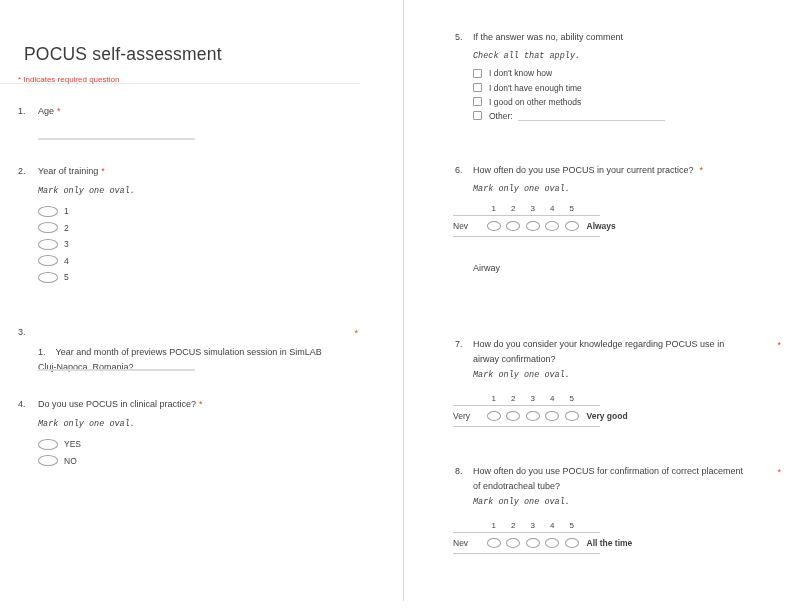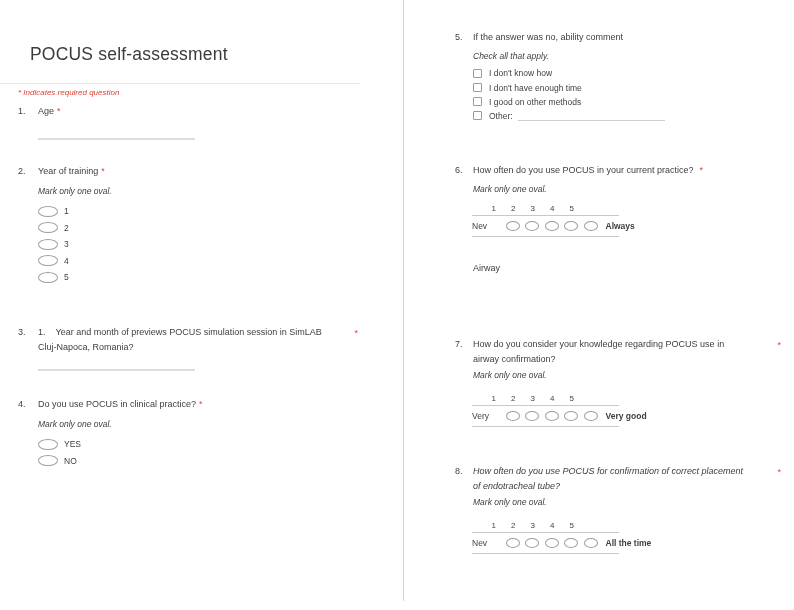--- a/index.html
+++ b/index.html
@@ -29,49 +29,49 @@
   .req-divider{height:1px;background:var(--hairline);}
   .req-note{font-size:8px;color:var(--red);z-index:2;}
   .vdivider{width:1px;background:#d4d4d4;}
   .q{display:flex;font-size:9px;line-height:14.5px;color:var(--text);}
   .q .n{flex:none;width:20px;}
   .q.right .n{width:18px;}
   .q .t{white-space:pre-wrap;}
   .star{color:var(--red);margin-left:3px;}
   .star.wide{margin-left:6px;}
   .star-abs{position:absolute;right:0;top:1px;color:var(--red);font-size:9px;}
-  .hint{font-style:italic;font-size:8.5px;color:#3e3e3e;}
+  .hint{font-style:italic;font-size:8.5px;color:#3e3e3e;font-family:Liberation Mono, monospace;}
   .ans{width:157px;height:2px;background:var(--ansline);}
   .opt-row{display:flex;align-items:center;height:16.5px;font-size:8.5px;}
   .opt-oval{flex:none;width:20px;height:11px;border:1px solid var(--ovalborder);border-radius:50%;background:#fff;margin-right:6px;}
   .chk-row{display:flex;align-items:center;height:14.4px;font-size:8.5px;}
   .chk-box{flex:none;width:9px;height:9px;border:1px solid #9b9b9b;border-radius:1px;background:#fff;margin-right:7px;}
   .other-row{display:flex;align-items:flex-end;font-size:8.5px;}
   .other-row .chk-box{margin-bottom:1px;}
   .other-line{width:147px;height:10px;border-bottom:1px solid #cfcfcf;margin-left:5px;}
   .scale{font-size:8.5px;color:var(--text);}
   .s-hdr{display:flex;padding-left:31px;height:15px;align-items:flex-end;padding-bottom:2px;}
   .s-hdr span{flex:none;width:19.5px;text-align:center;font-size:8px;}
-  .s-row{display:flex;align-items:center;height:22px;width:147px;border-top:1px solid var(--scaleline);border-bottom:1px solid var(--scaleline);margin-left:19px;}
+  .s-row{display:flex;align-items:center;height:22px;width:147px;border-top:1px solid var(--scaleline);border-bottom:1px solid var(--scaleline);}
   .s-left{flex:none;width:31px;overflow:hidden;white-space:nowrap;}
   .s-cell{flex:none;width:19.5px;display:flex;justify-content:center;}
   .s-oval{width:14px;height:10px;border:1px solid var(--ovalborder);border-radius:50%;background:#fff;}
   .s-right{flex:none;width:18px;white-space:nowrap;padding-left:5px;overflow:visible;font-weight:bold;}
   .section-title{font-size:9px;}
   .section-desc{font-size:8.5px;line-height:14.5px;width:272px;}
 </style>
 </head>
 <body>
 
 <div class="page">
 
-  <div class="abs title" style="left:30px;top:44px;">POCUS self-assessment</div>
+  <div class="abs title" style="left:24px;top:44px;">POCUS self-assessment</div>
 
   <div class="abs req-divider" style="left:0;top:83px;width:360px;"></div>
-  <div class="abs req-note" style="left:18px;top:88px;font-style:italic;">* Indicates required question</div>
+  <div class="abs req-note" style="left:18px;top:75px;">* Indicates required question</div>
 
   <div class="abs q" style="left:18px;top:104px;width:340px;">
     <span class="n">1.</span>
     <span class="t">Age</span>
     <span class="star">*</span>
   </div>
   <div class="abs ans" style="left:38px;top:138px;"></div>
 
   <div class="abs q" style="left:18px;top:164px;width:340px;">
     <span class="n">2.</span>
@@ -97,21 +97,21 @@
       <span>4</span>
     </div>
     <div class="opt-row">
       <span class="opt-oval"></span>
       <span>5</span>
     </div>
   </div>
 
   <div class="abs q" style="left:18px;top:325px;width:340px;">
     <span class="n">3.</span>
-    <span class="t" style="width:300px;">1.&nbsp;&nbsp;&nbsp;&nbsp;Year and month of previews POCUS simulation session in SimLAB Cluj-Napoca, Romania?</span>
+    <span class="t" style="width:300px;margin-top:20px;">1.&nbsp;&nbsp;&nbsp;&nbsp;Year and month of previews POCUS simulation session in SimLAB Cluj-Napoca, Romania?</span>
     <span class="star-abs">*</span>
   </div>
   <div class="abs ans" style="left:38px;top:369px;"></div>
 
   <div class="abs q" style="left:18px;top:397px;width:340px;">
     <span class="n">4.</span>
     <span class="t">Do you use POCUS in clinical practice?</span>
     <span class="star">*</span>
   </div>
   <div class="abs hint" style="left:38px;top:419px;">Mark only one oval.</div>
@@ -220,21 +220,21 @@
         </span>
       <span class="s-cell">
           <span class="s-oval"></span>
         </span>
       <span class="s-right">Very good</span>
     </div>
   </div>
 
   <div class="abs q right" style="left:455px;top:464px;width:326px;">
     <span class="n">8.</span>
-    <span class="t" style="width:272px;font-style:italic;">How often do you use POCUS for confirmation of correct placement of endotracheal tube?</span>
+    <span class="t" style="width:272px;">How often do you use POCUS for confirmation of correct placement of endotracheal tube?</span>
     <span class="star-abs">*</span>
   </div>
   <div class="abs hint" style="left:473px;top:497px;">Mark only one oval.</div>
   <div class="abs scale" style="left:453px;top:517px;">
     <div class="s-hdr">
       <span>1</span>
       <span>2</span>
       <span>3</span>
       <span>4</span>
       <span>5</span>

